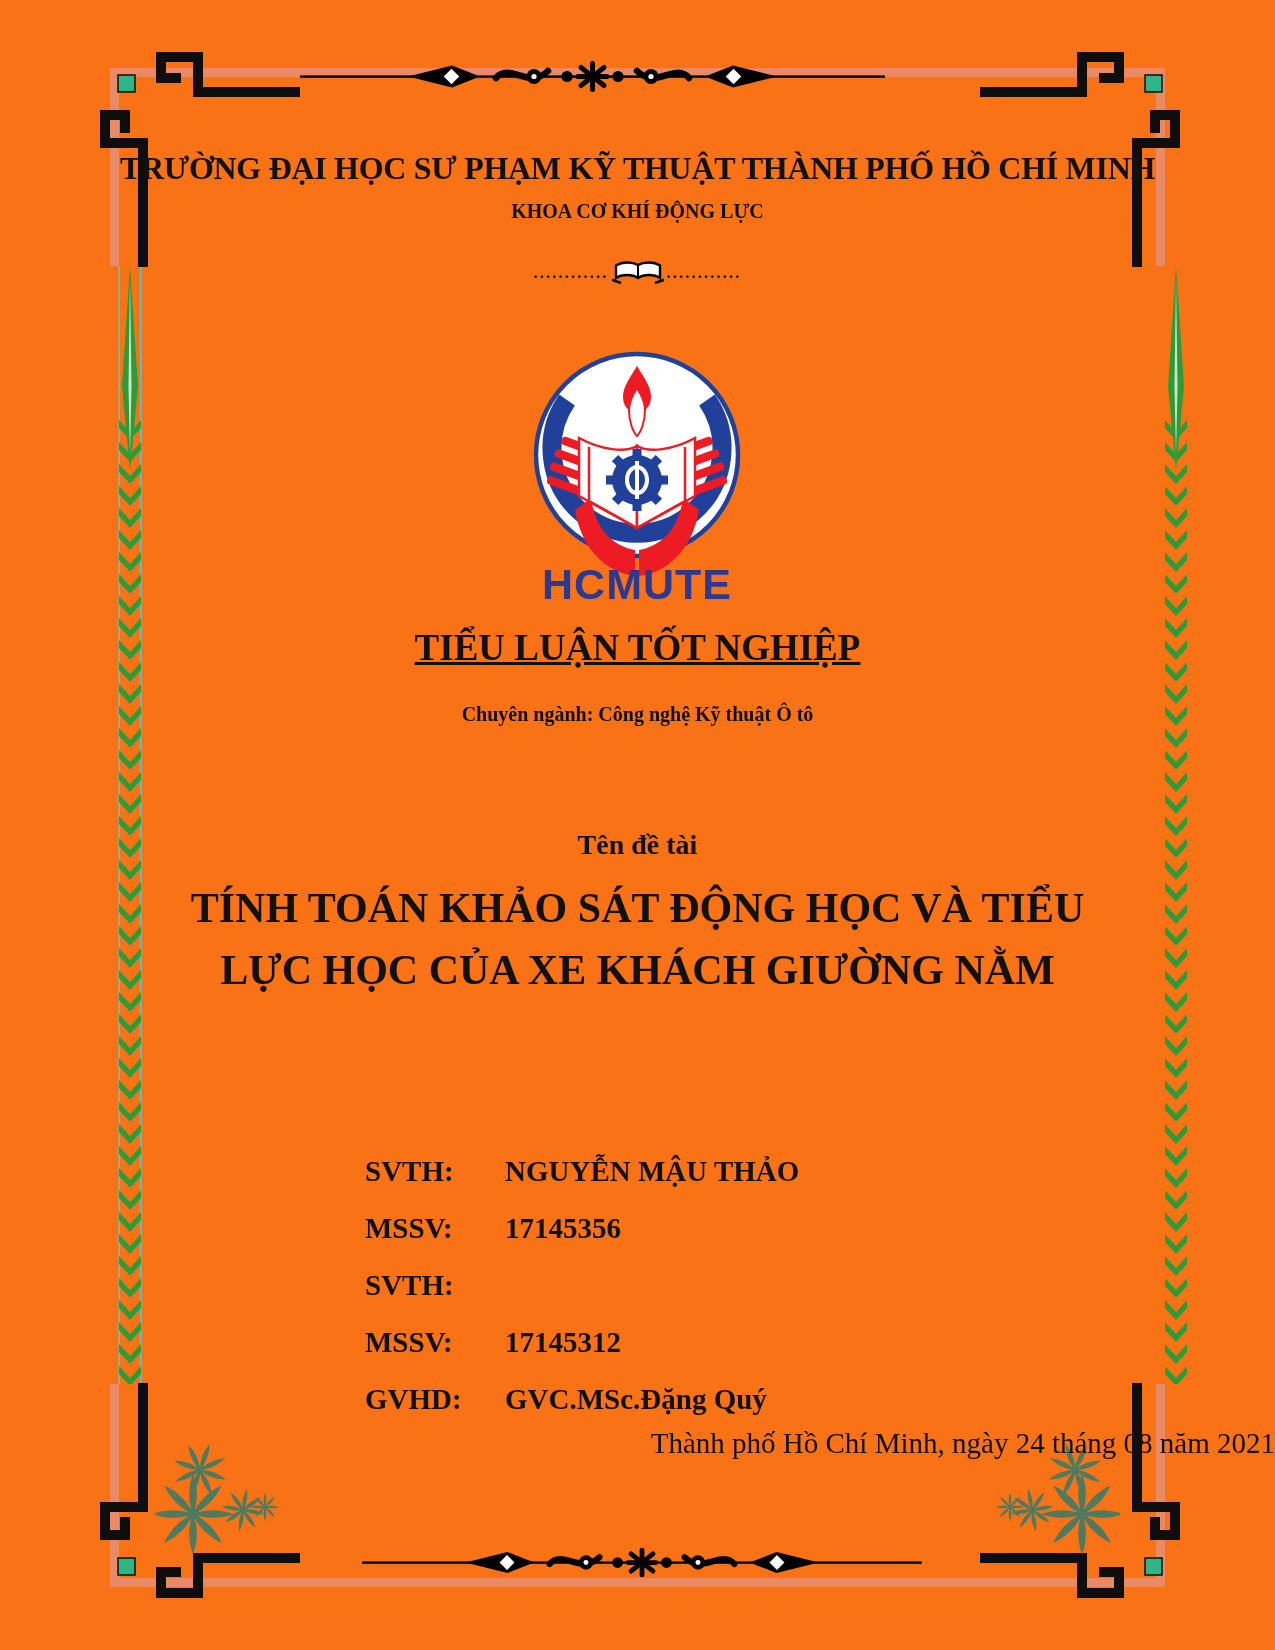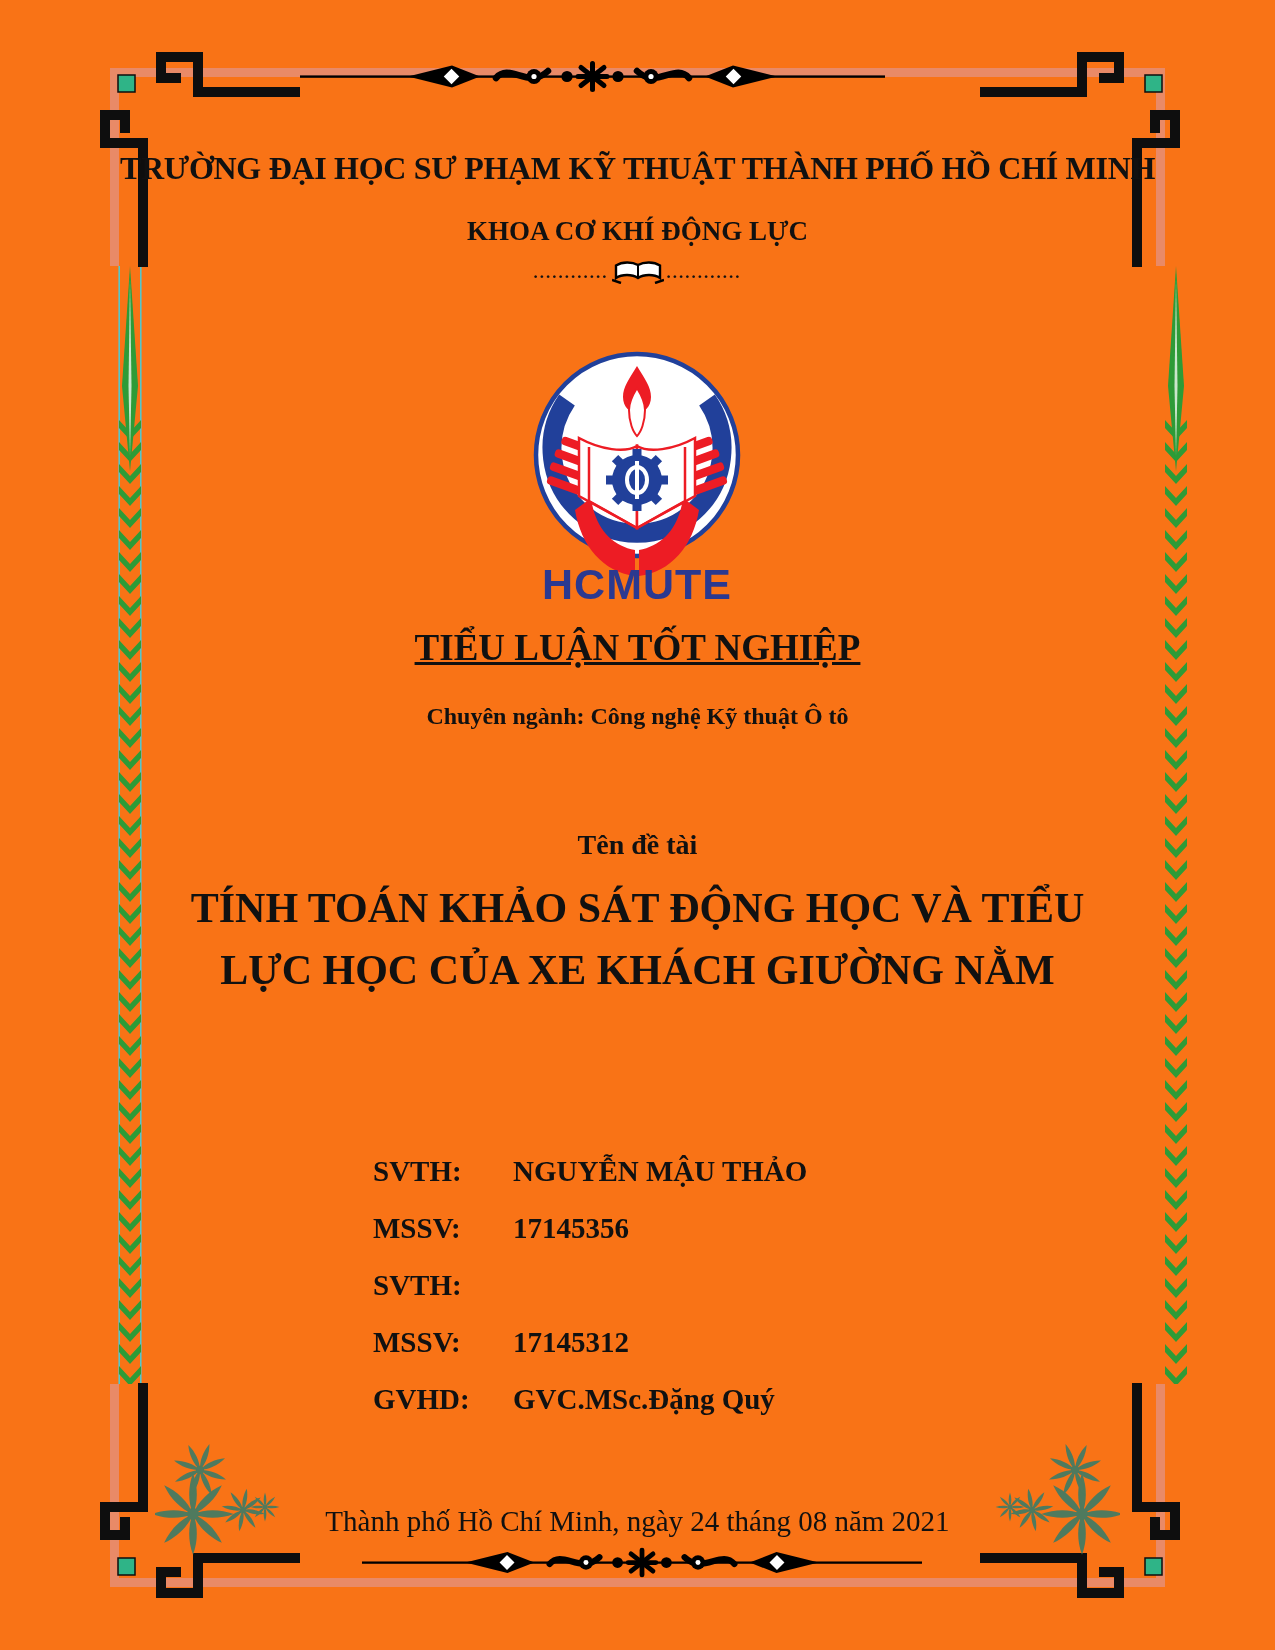--- a/index.html
+++ b/index.html
@@ -13,32 +13,32 @@
   .strip{position:absolute;}
   
   .corner{position:absolute;width:210px;height:235px;}
   .corner .key{fill:none;stroke:#0e0e0e;stroke-width:10;}
   .corner .gsq{fill:var(--green-square,#2FB487);stroke:#0e0e0e;stroke-width:1.5;}
   .tr{transform:scaleX(-1);}
   .bl{transform:scaleY(-1);}
   .br{transform:scale(-1,-1);}
   
   .h-univ{top:150px;font-size:32px;font-weight:bold;letter-spacing:-0.3px;}
-  .h-khoa{top:216px;font-size:27px;font-weight:bold;}
+  .h-khoa{top:200px;font-size:20px;font-weight:bold;}
   .book-row{top:260px;display:flex;justify-content:center;align-items:center;gap:3px;}
   .dots{font-weight:bold;font-size:17px;letter-spacing:2px;line-height:1;}
   .doc-type{top:626px;font-size:37px;font-weight:bold;text-decoration:underline;}
-  .major{top:703px;font-size:24px;font-weight:bold;}
+  .major{top:703px;font-size:20px;font-weight:bold;}
   .topic-label{top:829px;font-size:28px;font-weight:bold;}
   .title1{top:884px;font-size:42px;font-weight:bold;}
   .title2{top:946px;font-size:42px;font-weight:bold;}
   .info{left:365px;top:1156px;font-size:29px;font-weight:bold;}
   .info-row{display:flex;margin-bottom:26px;line-height:31px;}
-  .info-label{width:140px;margin-left:8px;}
-  .date-line{top:1505px;font-size:29px;}
+  .info-label{width:140px;}
+  .date-line{top:1427px;font-size:29px;text-align:right;}
   .flower{position:absolute;width:125px;height:115px;}
   .flower.mirror{transform:scaleX(-1);}
   .divider{position:absolute;}
 </style>
 </head>
 <body>
 
 <div class="page">
 
   <svg width="0" height="0" style="position:absolute" aria-hidden="true">

